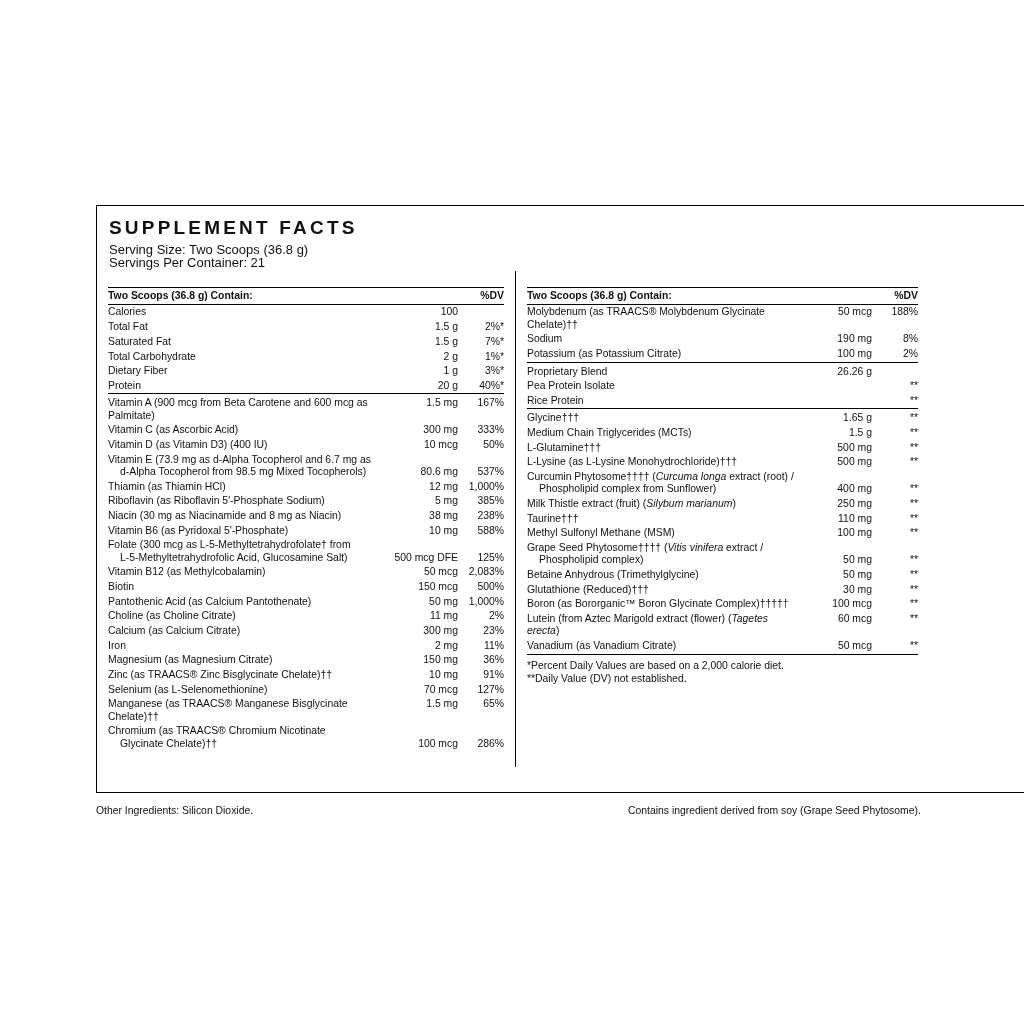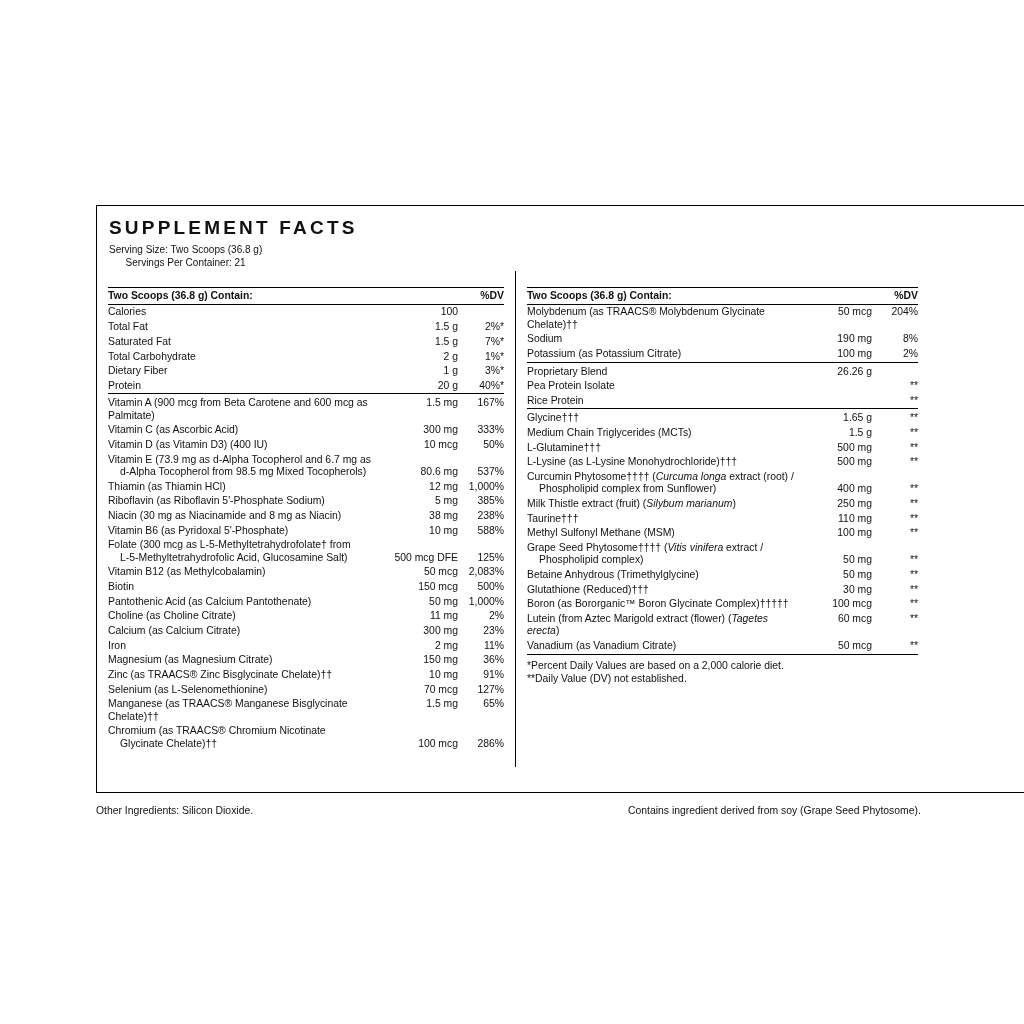--- a/index.html
+++ b/index.html
@@ -33,23 +33,22 @@
     top: 11px;
     font-size: 19px;
     letter-spacing: 3.2px;
     font-weight: bold;
     color: #111;
   }
   .serving-lines {
     position: absolute;
     left: 12px;
     top: 38px;
-    font-size: 10px;
+    font-size: 13px;
     line-height: 12.5px;
-    text-align: center;
   }
   .columns {
     position: absolute;
     left: 0;
     top: 65px;
     width: 100%;
     display: flex;
   }
   .col {
     box-sizing: border-box;
@@ -264,21 +263,21 @@
             <tr class="hdr">
               <td class="name">Two Scoops (36.8 g) Contain:</td>
               <td class="amt"></td>
               <td class="dv">%DV</td>
             </tr>
           </thead>
           <tbody id="right-body">
               <tr>
                 <td class="name hang">Molybdenum (as TRAACS® Molybdenum Glycinate Chelate)††</td>
                 <td class="amt">50 mcg</td>
-                <td class="dv">204%</td>
+                <td class="dv">188%</td>
               </tr>
               <tr>
                 <td class="name hang">Sodium</td>
                 <td class="amt">190 mg</td>
                 <td class="dv">8%</td>
               </tr>
               <tr>
                 <td class="name hang">Potassium (as Potassium Citrate)</td>
                 <td class="amt">100 mg</td>
                 <td class="dv">2%</td>

